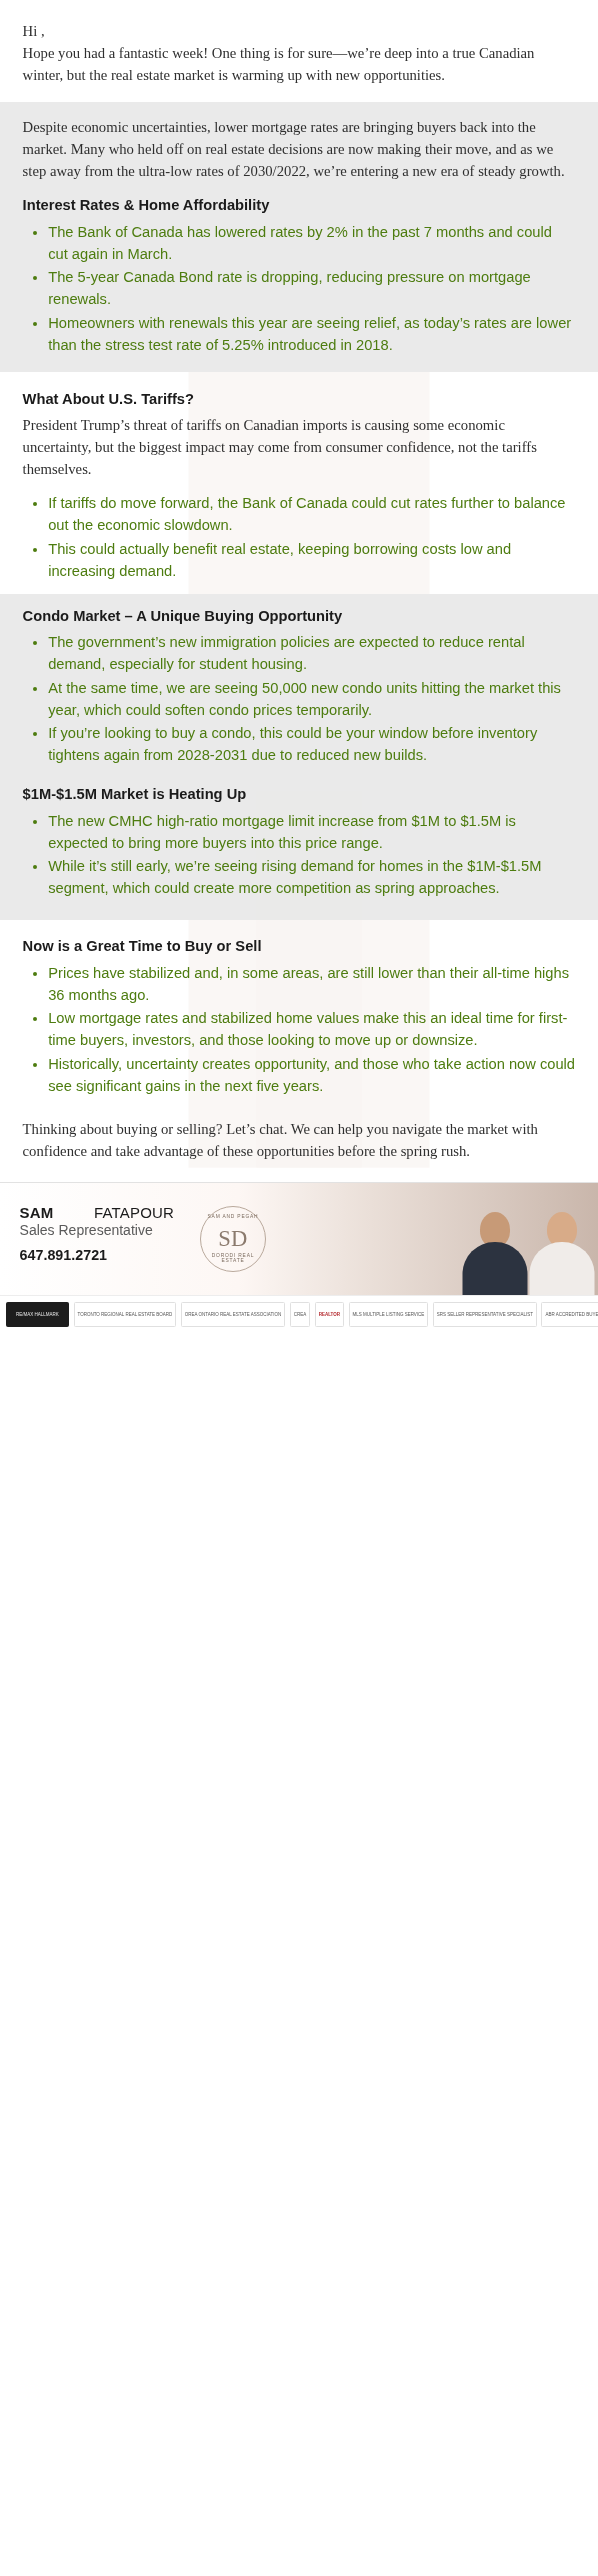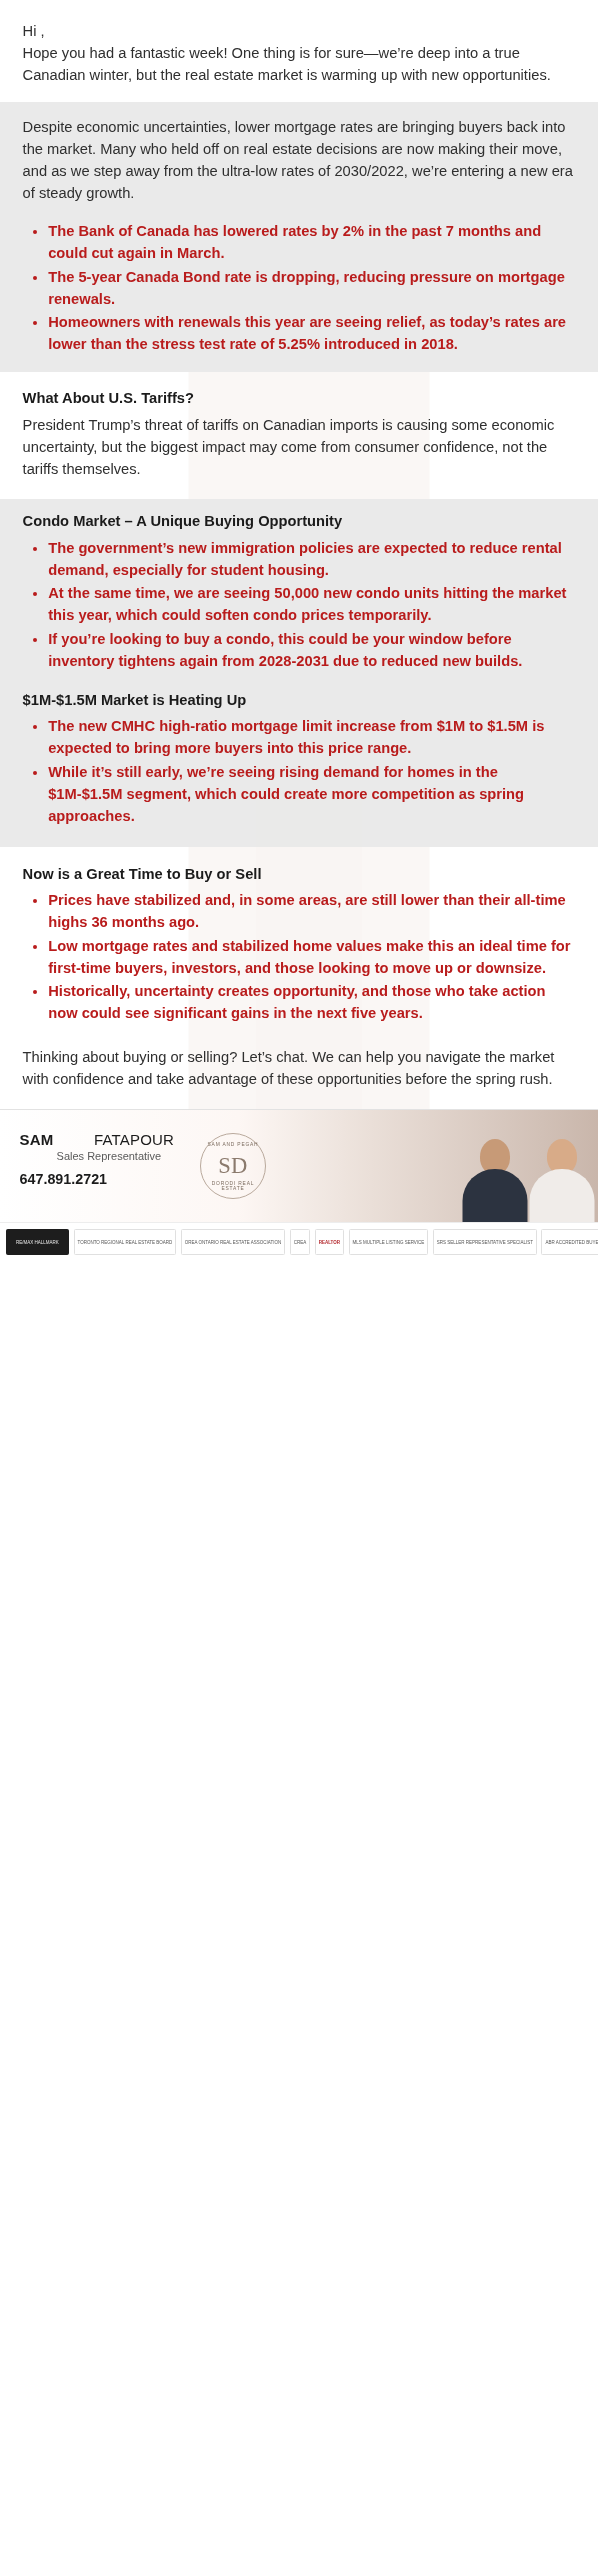--- a/index.html
+++ b/index.html
@@ -42,42 +42,42 @@
     margin: 0 -22.6px;
   }
   .band.grey { background: rgba(232,232,232,0.92); }
   .band.white { background: transparent; }
 
   p.body-text, .band p {
     font-size: 14.7px;
     line-height: 22px;
     margin: 0 0 0 0;
     color: #2f2f2f;
+    font-family: Liberation Serif, serif;
   }
   .greeting { margin-bottom: 0; }
   h2.section-heading {
     font-size: 14.7px;
     line-height: 21px;
     font-weight: bold;
     margin: 0 0 4.5px 0;
     color: #1b1b1b;
   }
   .spacer-sm { height: 16.6px; }
   .spacer-xs { height: 9px; }
 
   ul.bullets {
     margin: 3px 0 0 0;
     padding-left: 25.6px;
   }
   ul.bullets li {
     font-size: 14.7px;
     line-height: 22px;
     margin-bottom: 1.5px;
-    color: #b91c1c;
-    font-weight: bold;
+    color: #4d7c0f;
   }
 
   
   .footer {
     position: relative;
     z-index: 3;
     margin-top: 19.6px;
     height: 113px;
     width: 598px;
     display: flex;
@@ -90,24 +90,23 @@
     padding: 21px 0 0 19.6px;
   }
   .agent-name {
     font-size: 15px;
     letter-spacing: 0.2px;
     color: #1b1b1b;
   }
   .agent-name b { font-weight: bold; }
   .agent-name .last { font-weight: normal; margin-left: 36px; }
   .agent-title {
-    font-size: 11px;
+    font-size: 14px;
     color: #5a5a5a;
     margin-top: 1.5px;
-    margin-left: 37px;
   }
   .agent-phone {
     font-size: 14.3px;
     font-weight: bold;
     color: #1b1b1b;
     margin-top: 9px;
   }
   .logo-mid {
     width: 90px;
     display: flex;
@@ -218,31 +217,36 @@
     <p class="body-text greeting">Hi ,</p>
     <p class="body-text">Hope you had a fantastic week! One thing is for sure—we’re deep into a true Canadian winter, but the real estate market is warming up with new opportunities.</p>
 
     <div class="spacer-sm"></div>
 
     <div class="band grey" style="padding-bottom:3px;">
       <p>Despite economic uncertainties, lower mortgage rates are bringing buyers back into the market. Many who held off on real estate decisions are now making their move, and as we step away from the ultra-low rates of 2030/2022, we’re entering a new era of steady growth.</p>
     </div>
 
     <div class="band grey" style="padding-top:10.5px;">
+      <h2 class="section-heading">Interest Rates &amp; Home Affordability</h2>
       <ul class="bullets">
         <li>The Bank of Canada has lowered rates by 2% in the past 7 months and could cut again in March.</li>
         <li>The 5-year Canada Bond rate is dropping, reducing pressure on mortgage renewals.</li>
         <li>Homeowners with renewals this year are seeing relief, as today’s rates are lower than the stress test rate of 5.25% introduced in 2018.</li>
       </ul>
     </div>
 
     <div class="band white" style="padding-top:16.6px;padding-bottom:10.5px;">
       <h2 class="section-heading">What About U.S. Tariffs?</h2>
       <p>President Trump’s threat of tariffs on Canadian imports is causing some economic uncertainty, but the biggest impact may come from consumer confidence, not the tariffs themselves.</p>
       <div class="spacer-xs"></div>
+      <ul class="bullets">
+        <li>If tariffs do move forward, the Bank of Canada could cut rates further to balance out the economic slowdown.</li>
+        <li>This could actually benefit real estate, keeping borrowing costs low and increasing demand.</li>
+      </ul>
     </div>
 
     <div class="band grey" style="padding-top:12px;padding-bottom:4.5px;">
       <h2 class="section-heading">Condo Market – A Unique Buying Opportunity</h2>
       <ul class="bullets">
         <li>The government’s new immigration policies are expected to reduce rental demand, especially for student housing.</li>
         <li>At the same time, we are seeing 50,000 new condo units hitting the market this year, which could soften condo prices temporarily.</li>
         <li>If you’re looking to buy a condo, this could be your window before inventory tightens again from 2028-2031 due to reduced new builds.</li>
       </ul>
     </div>

